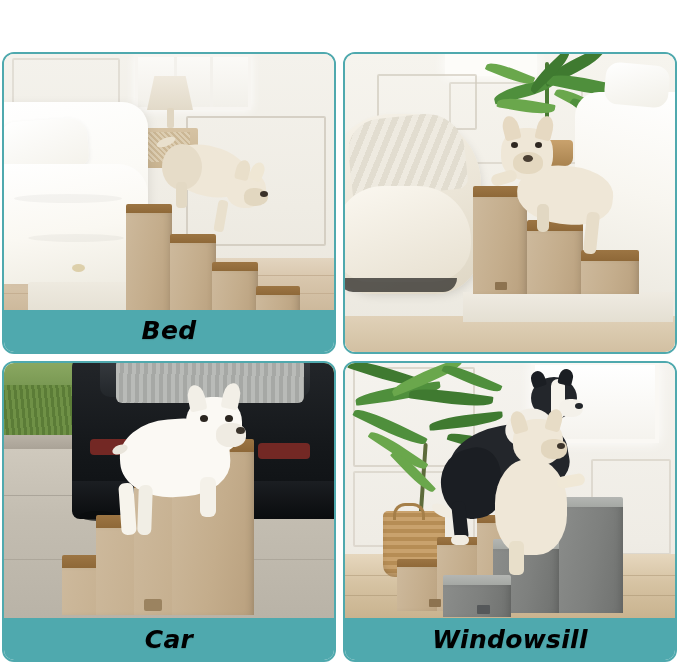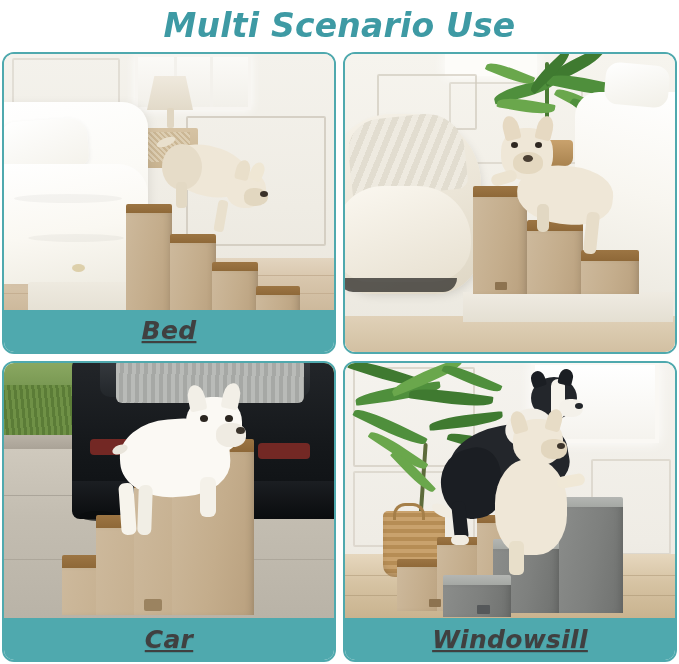--- a/index.html
+++ b/index.html
@@ -41,27 +41,26 @@
   }
   .photo{
     position:relative;
     flex:1 1 auto;
     overflow:hidden;
     background:#f2efe9;
   }
   .caption{
     flex:0 0 42px;
     background:#4fa9ae;
-    color:#404040;
+    color:#000000;
     display:flex;align-items:center;justify-content:center;
     font-weight:bold;font-style:italic;
     font-size:25px;
     letter-spacing:.3px;
     text-shadow:0 1px 1px rgba(0,0,0,.13);
-    text-decoration:underline;
   }
 
   
   .abs{position:absolute;}
 
   
   .wall{position:absolute;left:0;top:0;right:0;bottom:0;}
 
   
   .stepbox{position:absolute;border-radius:2px;}
@@ -174,21 +173,20 @@
     background:repeating-linear-gradient(92deg,#b9bbb8 0 4px,#a6a8a5 4px 8px);border-radius:6px;}
   .p4-light{position:absolute;width:44px;height:16px;background:#7d2a26;border-radius:4px;opacity:.9;}
   .p4-bumper{left:68px;top:118px;right:-10px;height:38px;
     background:linear-gradient(180deg,#1b1e22,#0a0c0e);border-radius:0 0 8px 8px;}
 </style>
 </head>
 <body>
 
 <div class="page">
 
-  <div class="title">Multi Scenario Use</div>
 
   <div class="grid">
 
     <div class="card">
       <div class="photo">
         <div class="wall p1-wall"></div>
 
         <div class="abs p1-win">
           <div class="p1-winbar" style="left:36px"></div>
           <div class="p1-winbar" style="left:72px"></div>

